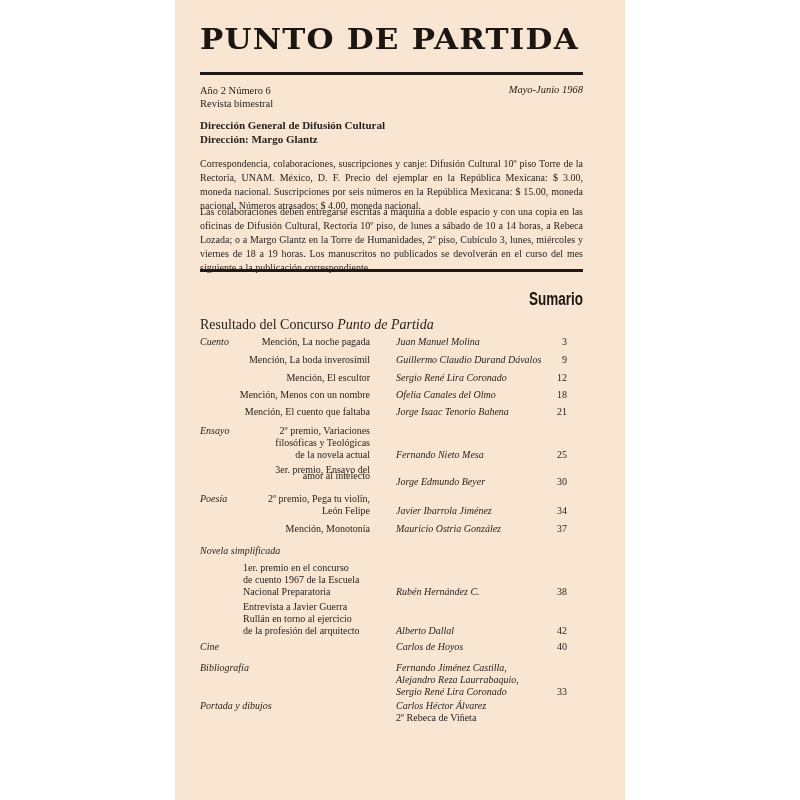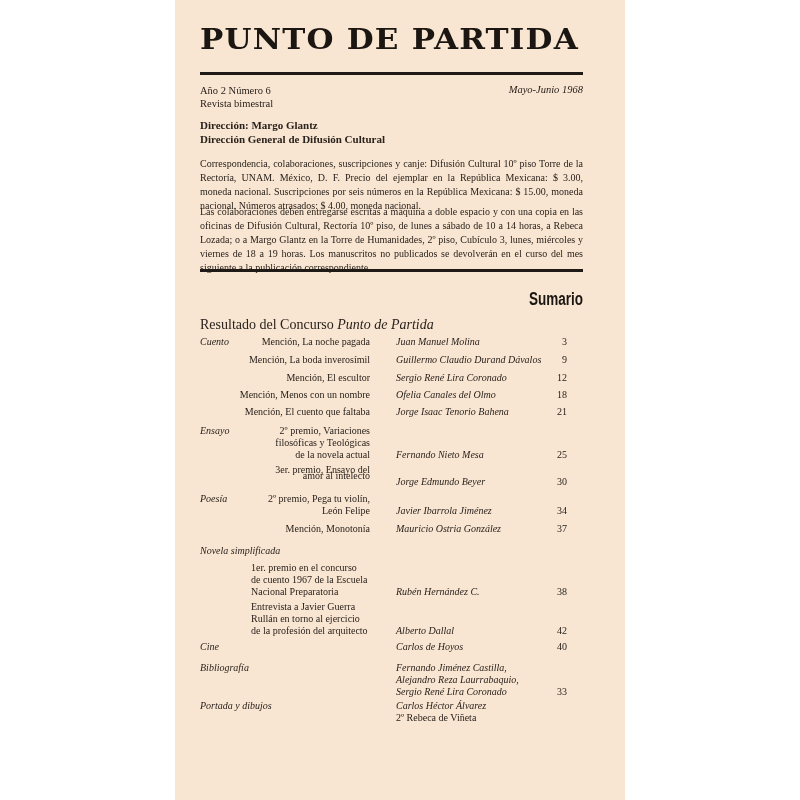--- a/index.html
+++ b/index.html
@@ -30,42 +30,42 @@
   .sumario-title {
     position: absolute; right: 42px; top: 289px;
     font-family: "Liberation Sans", sans-serif; font-weight: bold; font-size: 18px;
     transform: scaleX(0.75); transform-origin: right top; color: #1c1612;
   }
   .concurso { position: absolute; left: 25px; top: 317px; font-size: 14px; }
   .concurso i { font-style: italic; }
   .toc-row { position: absolute; left: 0; width: 450px; font-size: 10px; line-height: 12.5px; }
   .toc-cat { position: absolute; left: 25px; font-style: italic; white-space: nowrap; }
   .toc-title { position: absolute; right: 255px; text-align: center; white-space: nowrap; }
-  .toc-title.left { text-align: left; right: auto; left: 68px; margin-left: 8px; }
+  .toc-title.left { text-align: left; right: auto; left: 68px; }
   .toc-author { position: absolute; left: 221px; font-style: italic; white-space: nowrap; }
   .toc-author .plain { font-style: normal; }
   .toc-page { position: absolute; right: 58px; text-align: right; }
 </style>
 </head>
 <body>
 
 <div class="page">
 
   <div class="masthead">PUNTO DE PARTIDA</div>
   <div class="rule" style="top:72px"></div>
 
   <div class="meta-left">
     <div>Año 2 Número 6</div>
     <div>Revista bimestral</div>
   </div>
   <div class="meta-right">Mayo-Junio 1968</div>
 
   <div class="direction">
+    <div>Dirección General de Difusión Cultural</div>
     <div>Dirección: Margo Glantz</div>
-    <div>Dirección General de Difusión Cultural</div>
   </div>
 
   <div class="para" style="top:157px">Correspondencia, colaboraciones, suscripciones y canje: Difusión Cultural 10º piso Torre de la Rectoría, UNAM. México, D. F. Precio del ejemplar en la República Mexicana: $ 3.00, moneda nacional. Suscripciones por seis números en la República Mexicana: $ 15.00, moneda nacional. Números atrasados: $ 4.00, moneda nacional.</div>
   <div class="para" style="top:205px">Las colaboraciones deben entregarse escritas a máquina a doble espacio y con una copia en las oficinas de Difusión Cultural, Rectoría 10º piso, de lunes a sábado de 10 a 14 horas, a Rebeca Lozada; o a Margo Glantz en la Torre de Humanidades, 2º piso, Cubículo 3, lunes, miércoles y viernes de 18 a 19 horas. Los manuscritos no publicados se devolverán en el curso del mes siguiente a la publicación correspondiente.</div>
 
   <div class="rule" style="top:269px"></div>
 
   <div class="sumario-title">Sumario</div>
 
   <div class="concurso">

